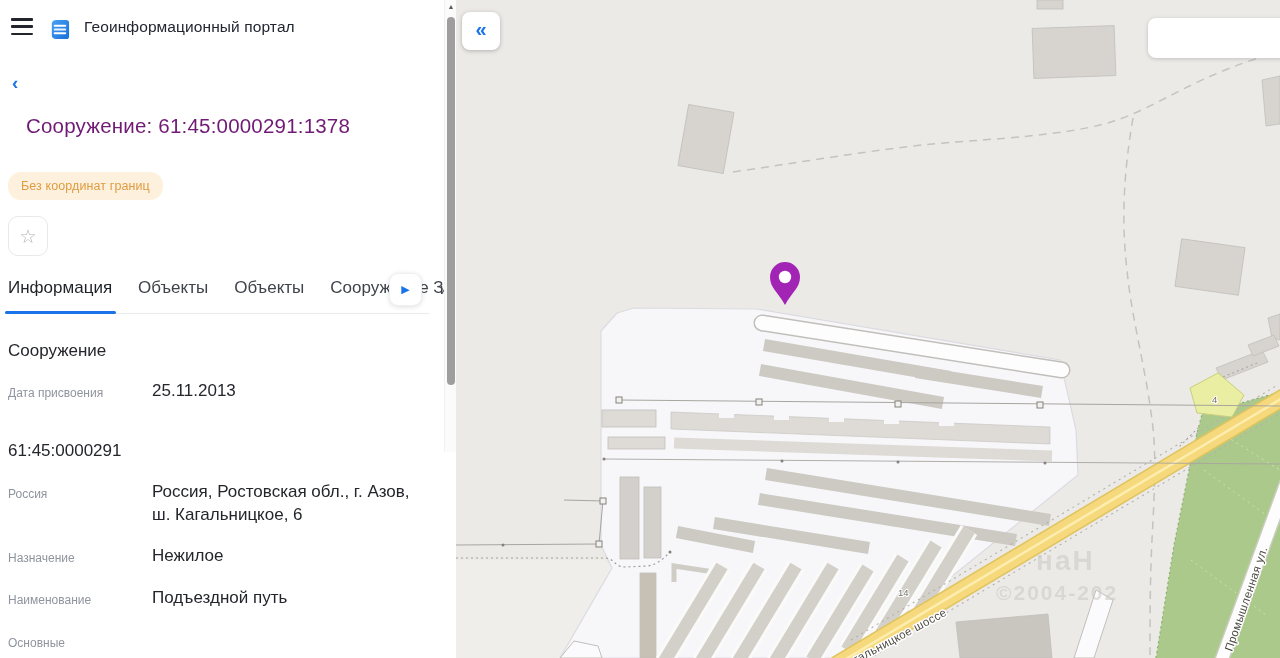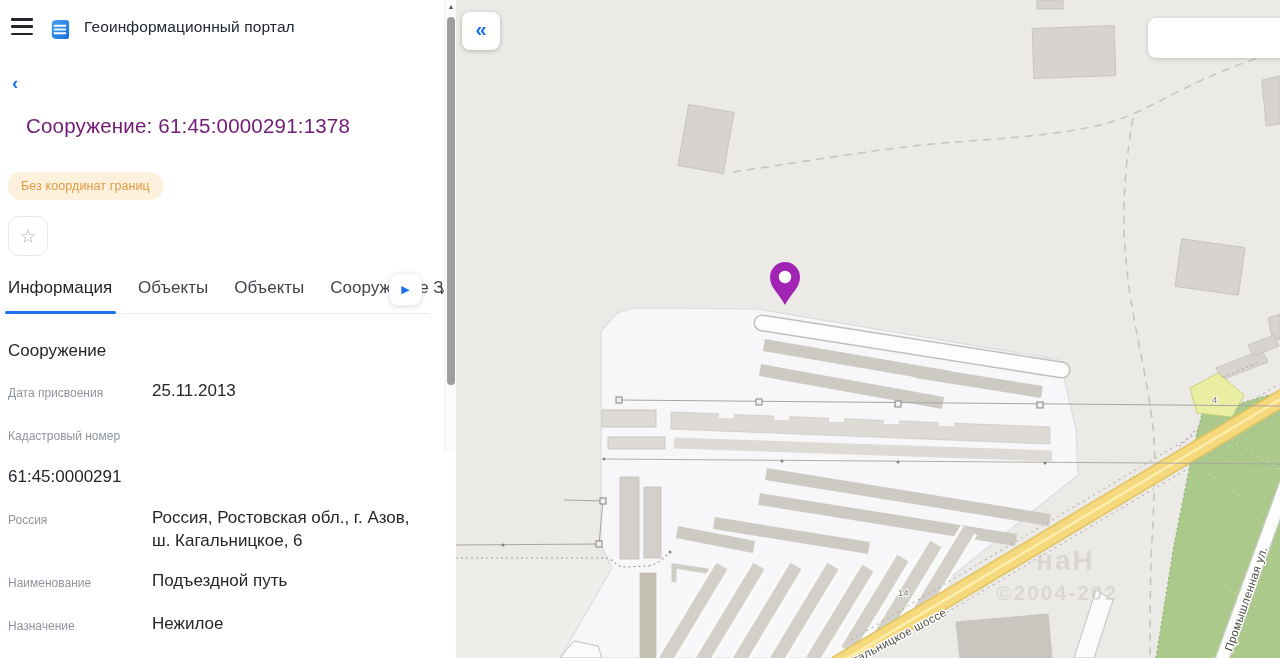--- a/index.html
+++ b/index.html
@@ -112,36 +112,35 @@
   <div class="fields">
 
   <div class="field">
         <div class="val">Сооружение</div>
       </div>
       <div class="field">
         <div class="lbl">Дата присвоения</div>
         <div class="val">25.11.2013</div>
       </div>
       <div class="field">
-        <div class="lbl">Кадастровый номер</div>
       </div>
       <div class="field">
         <div class="val">61:45:0000291</div>
       </div>
       <div class="field">
         <div class="lbl">Россия</div>
         <div class="val">Россия, Ростовская обл., г. Азов, ш. Кагальницкое, 6</div>
       </div>
       <div class="field">
+        <div class="lbl">Назначение</div>
+        <div class="val">Нежилое</div>
+      </div>
+      <div class="field">
         <div class="lbl">Наименование</div>
         <div class="val">Подъездной путь</div>
-      </div>
-      <div class="field">
-        <div class="lbl">Назначение</div>
-        <div class="val">Нежилое</div>
       </div>
       <div class="field">
         <div class="lbl">Основные характеристики</div>
         <div class="val"></div>
       </div>
     </div>
 
   <div class="scrollbar">
     <div class="scroll-up">▲</div>
     <div class="scroll-thumb"></div>

